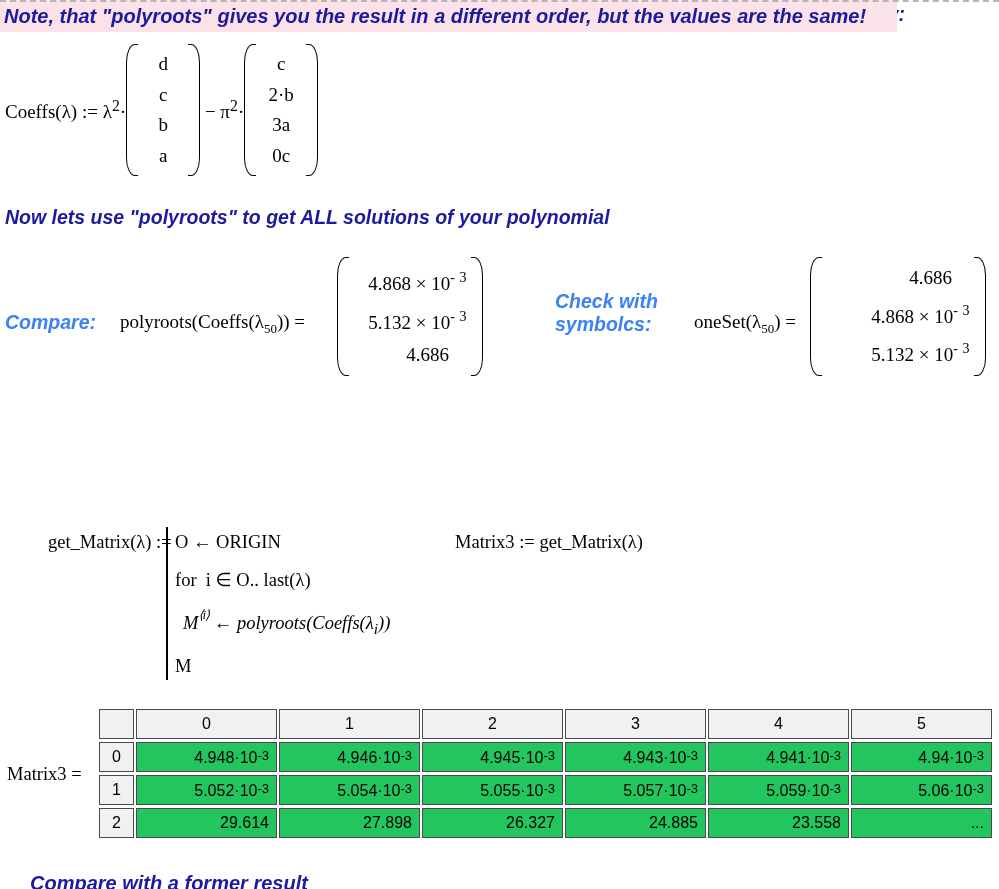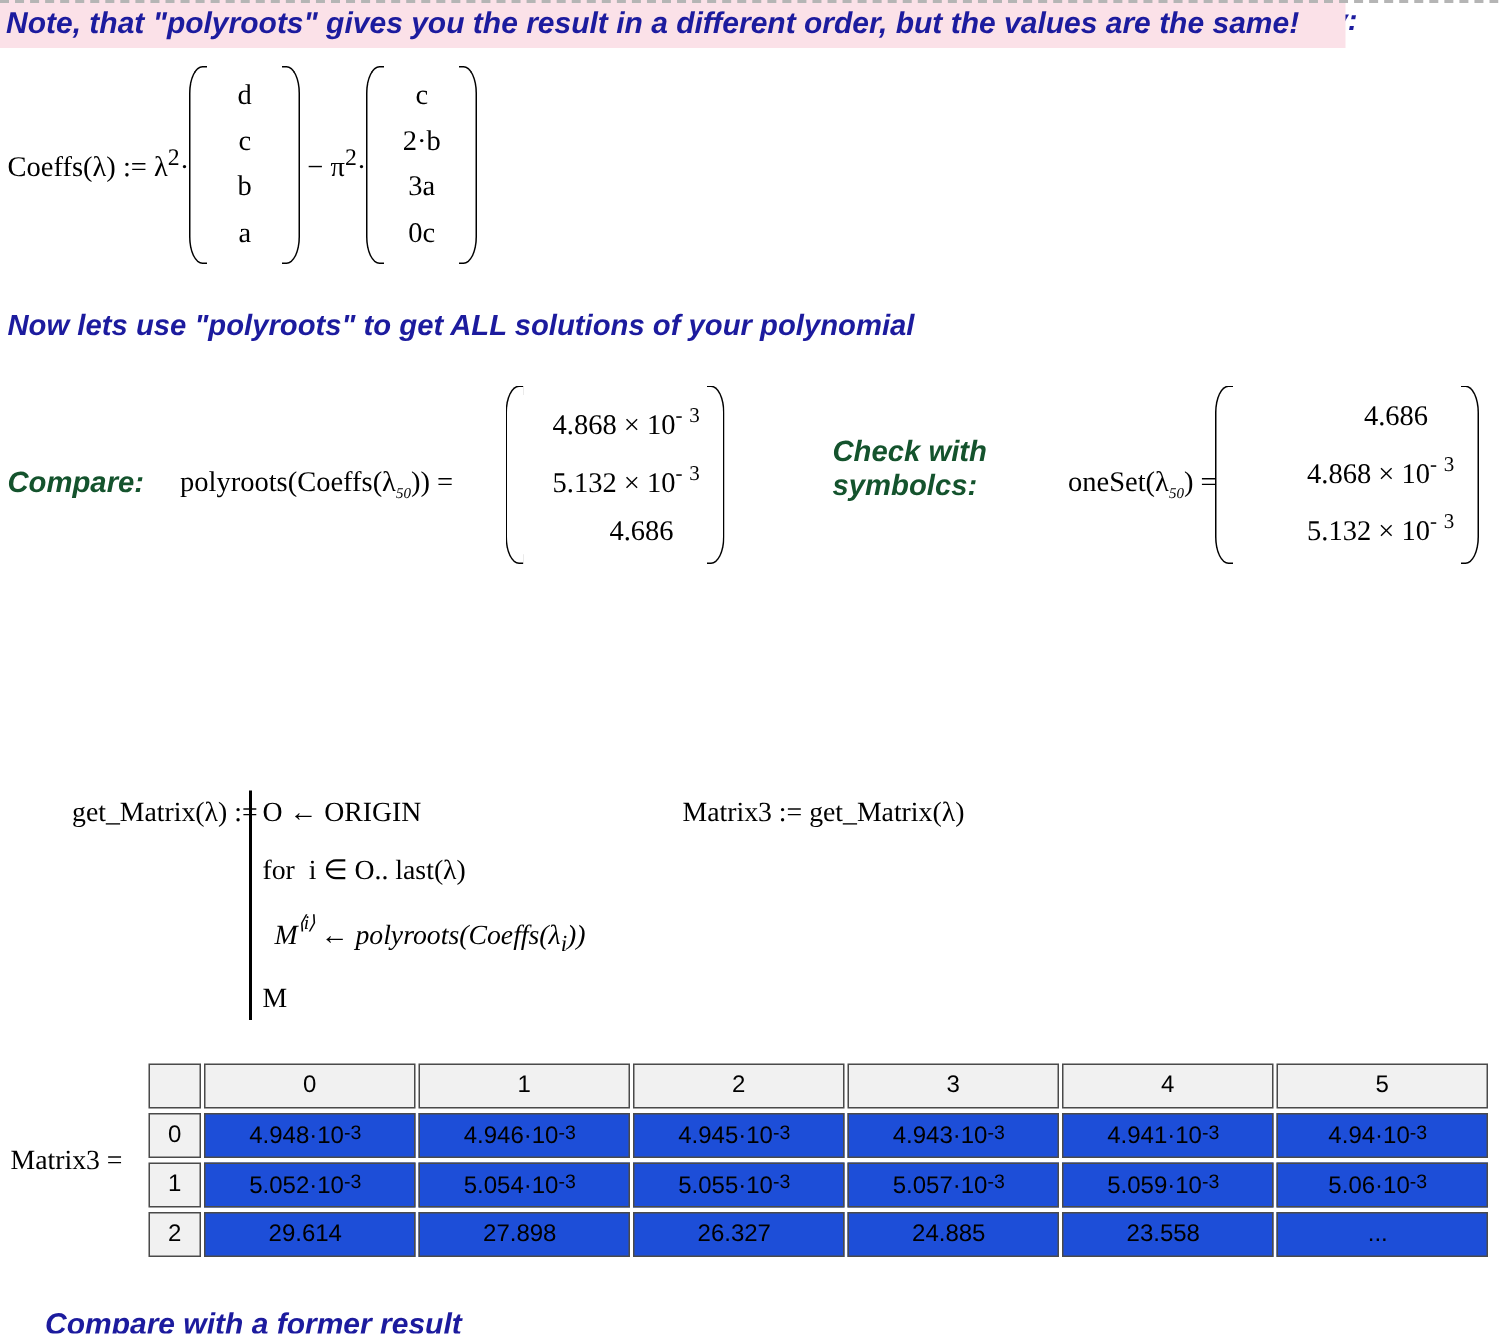--- a/index.html
+++ b/index.html
@@ -11,28 +11,28 @@
     font-family: "Liberation Sans", sans-serif;
   }
   .txt {
     position: absolute;
     font-family: "Liberation Sans", sans-serif;
     font-weight: bold; font-style: italic;
     color: #1c1b9e;
     font-size: 19.5px; line-height: 26px;
     white-space: pre;
   }
-  .accent { color: #14532d; }
+  .accent { color: #3b82f6; }
   .m {
     position: absolute;
     font-family: "Liberation Serif", serif;
     font-size: 19px; color: #000;
     white-space: pre;
   }
-  .m sub { font-size: 10px; font-style: italic; }
+  .m sub { font-size: 13px; }
   
   .vec { position: absolute; display: flex; align-items: stretch;
          font-family: "Liberation Serif", serif; font-size: 19px; color:#000; }
   .vp { width: 11px; }
   .vp.l { border-left: 1.5px solid #000; border-top: 1.5px solid #000; border-bottom: 1.5px solid #000;
           border-top-left-radius: 9px 18px; border-bottom-left-radius: 9px 18px; }
   .vp.r { border-right: 1.5px solid #000; border-top: 1.5px solid #000; border-bottom: 1.5px solid #000;
           border-top-right-radius: 9px 18px; border-bottom-right-radius: 9px 18px; }
   .ents { display: flex; flex-direction: column; justify-content: space-evenly; }
   .vec.small .ents > div { text-align: center; min-width: 40px; padding: 0 5px; line-height: 22px; }
@@ -61,21 +61,21 @@
   .pbar { position: absolute; left: 166px; top: 527px; height: 153px; width: 0; border-left: 2px solid #000; }
   .colop { font-size: 13px; vertical-align: 10px; letter-spacing: -1px; }
   
   .mtable { position: absolute; left: 97px; top: 706px;
             border-collapse: separate; border-spacing: 2px 3px;
             font-family: "Liberation Sans", sans-serif; font-size: 16px; color: #000; }
   .mtable th, .mtable td { border: 1px solid #4a4a4a; height: 26px; font-weight: normal; }
   .mtable th { background: #f1f1f1; text-align: center; }
   .mtable th.corner { width: 31px; }
   .mtable th.idx { width: 31px; }
-  .mtable td { width: 131px; background: #1d4ed8; text-align: center; padding-right: 7px; }
+  .mtable td { width: 131px; background: #22c55e; text-align: right; padding-right: 7px; }
   .mtable td sup { font-size: 13px; vertical-align: 3px; }
   .footer { position: absolute; left: 30px; top: 870px; font-size: 20px; }
 </style>
 </head>
 <body>
 
 <div class="page">
 
   <div class="txt" style="left:3px; top:1px;">but because the heading says "just the numerics" and because its quite easy, lets do it manually:</div>
 
@@ -119,21 +119,21 @@
     <span class="ents">
       <div><span>4.868 × 10</span><sup>- 3</sup></div>
       <div><span>5.132 × 10</span><sup>- 3</sup></div>
       <div class="pad"><span>4.686</span></div>
     </span>
     <span class="vp r"></span>
   </div>
 
   <div class="txt accent" style="left:555px; top:290px; line-height:23px;"><span>Check with</span><br><span>symbolcs:</span></div>
 
-  <div class="m" style="left:712px; top:311px;"><span>oneSet(λ</span><sub>50</sub><span>) =</span></div>
+  <div class="m" style="left:694px; top:311px;"><span>oneSet(λ</span><sub>50</sub><span>) =</span></div>
 
   <div class="vec res2" style="left:810px; top:257px; height:119px;">
     <span class="vp l"></span>
     <span class="ents">
       <div class="pad"><span>4.686</span></div>
       <div><span>4.868 × 10</span><sup>- 3</sup></div>
       <div><span>5.132 × 10</span><sup>- 3</sup></div>
     </span>
     <span class="vp r"></span>
   </div>

